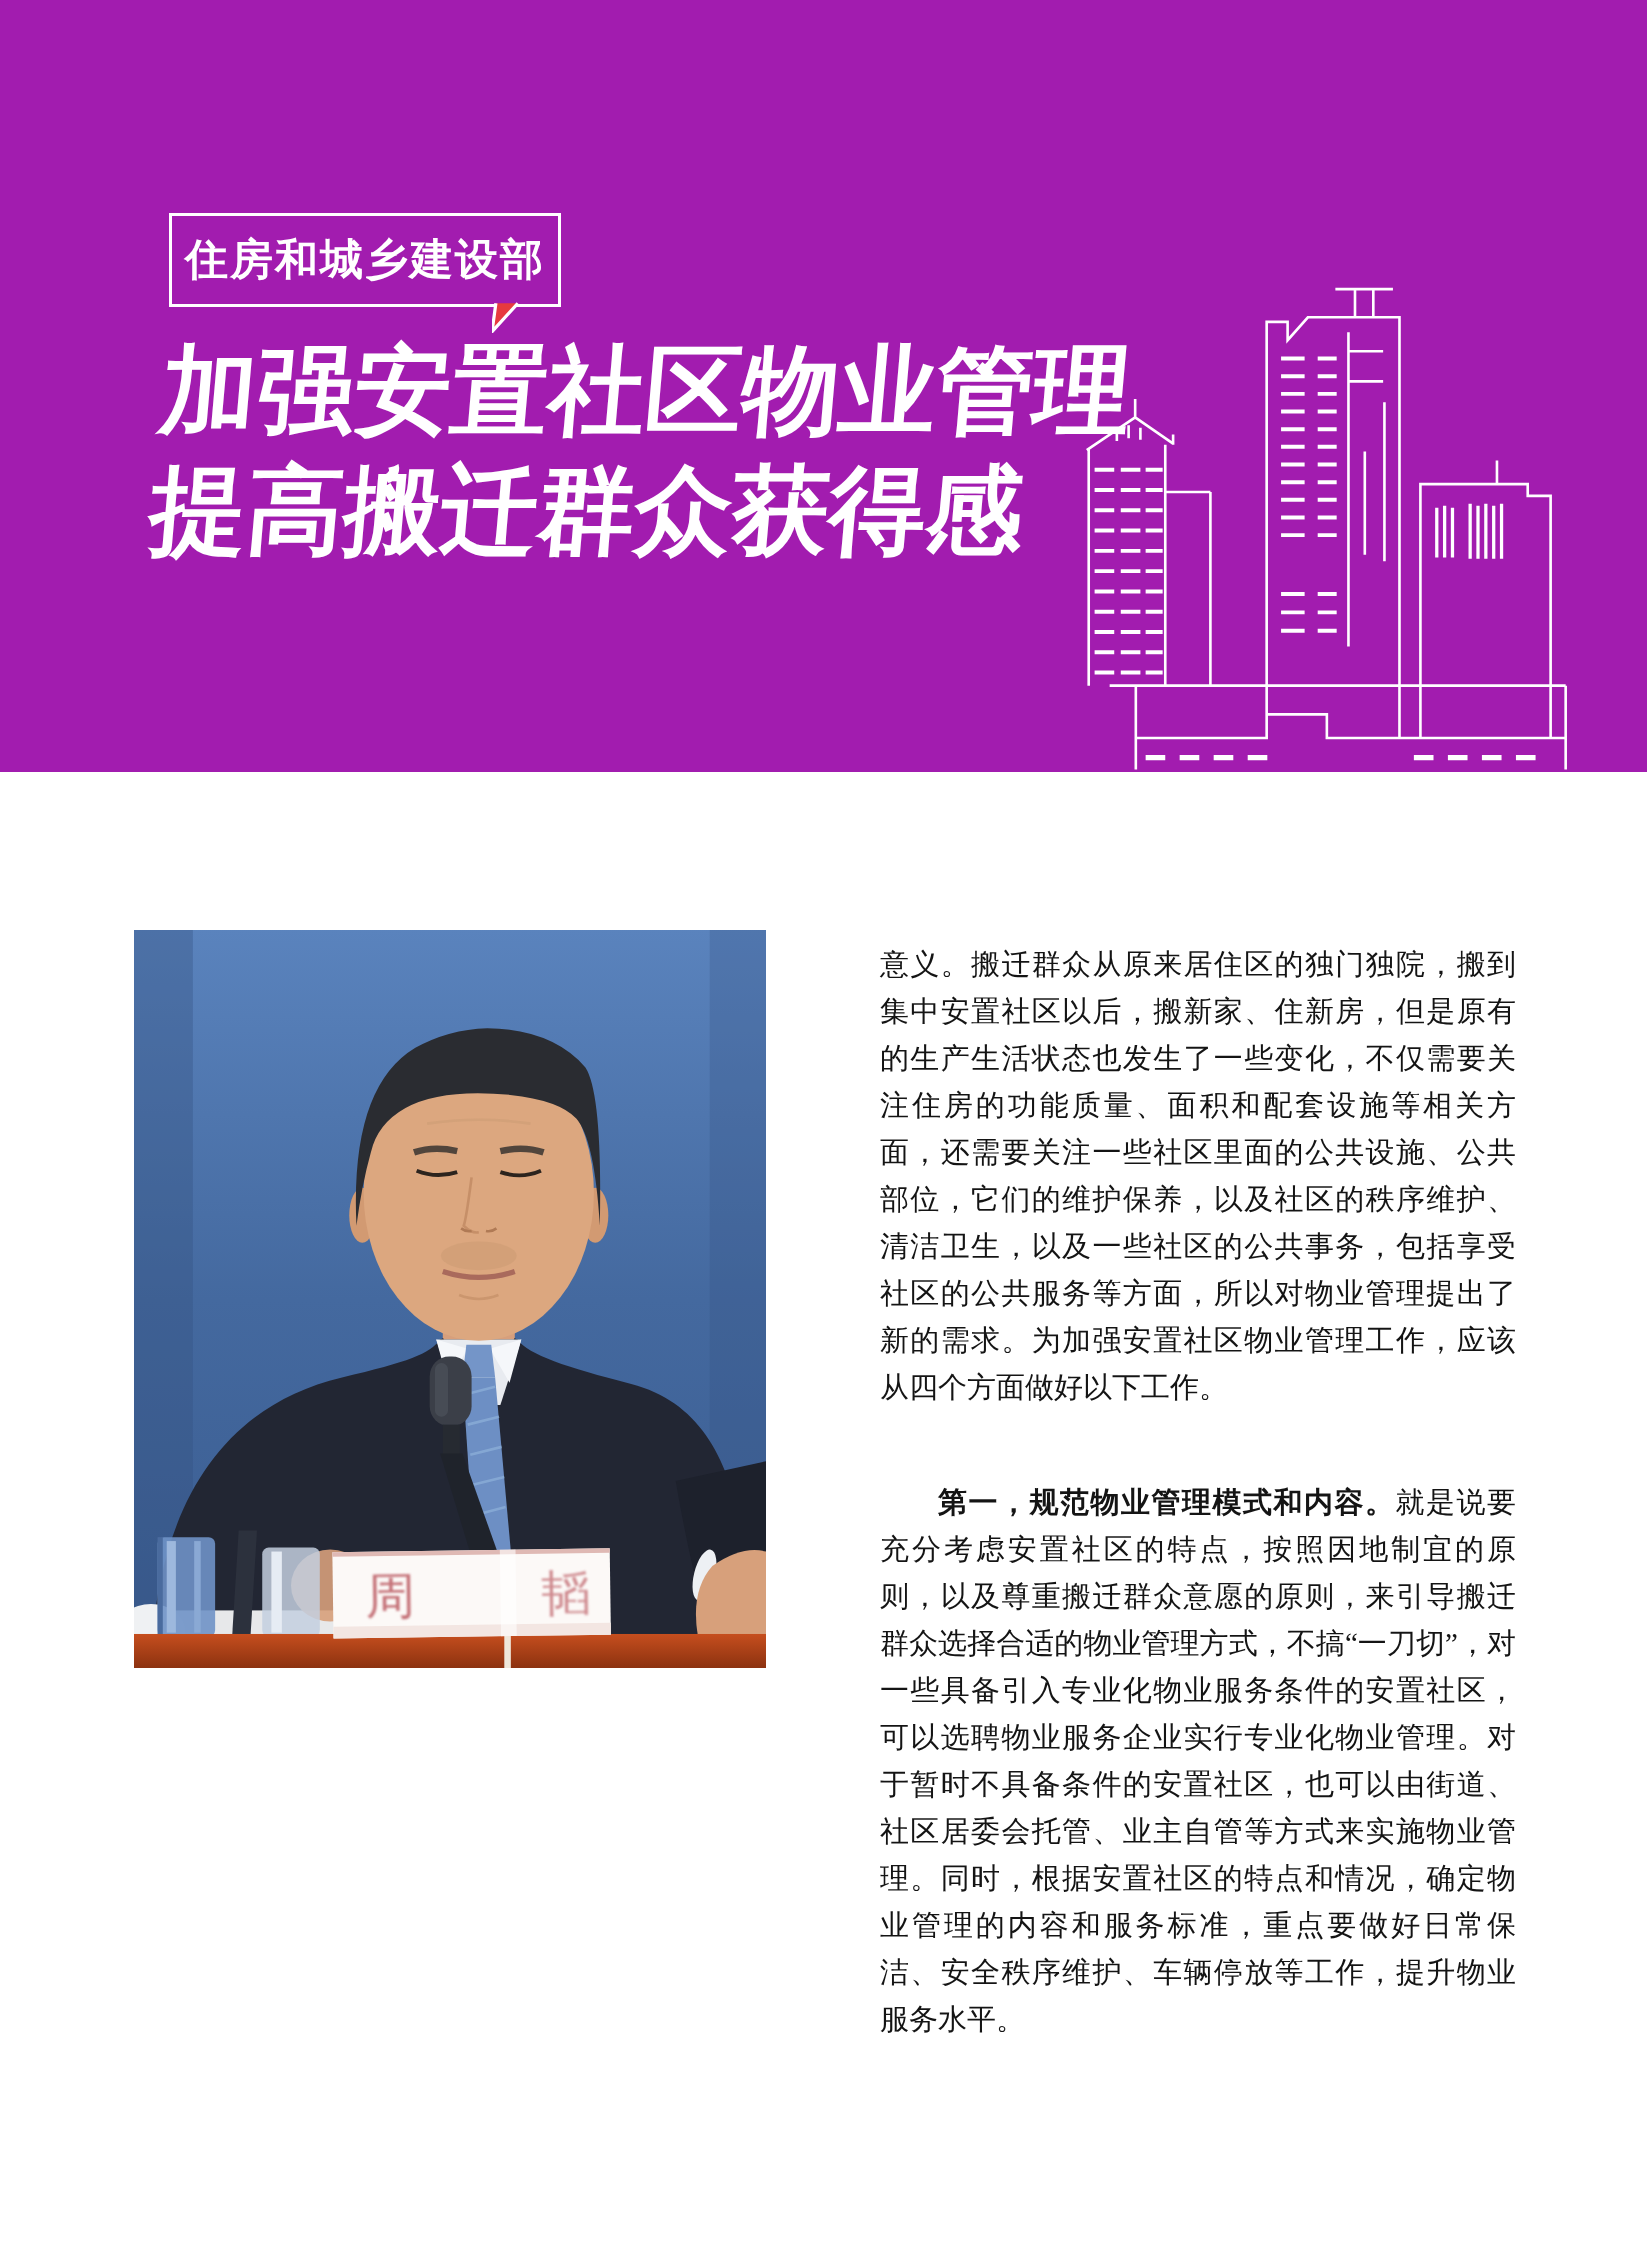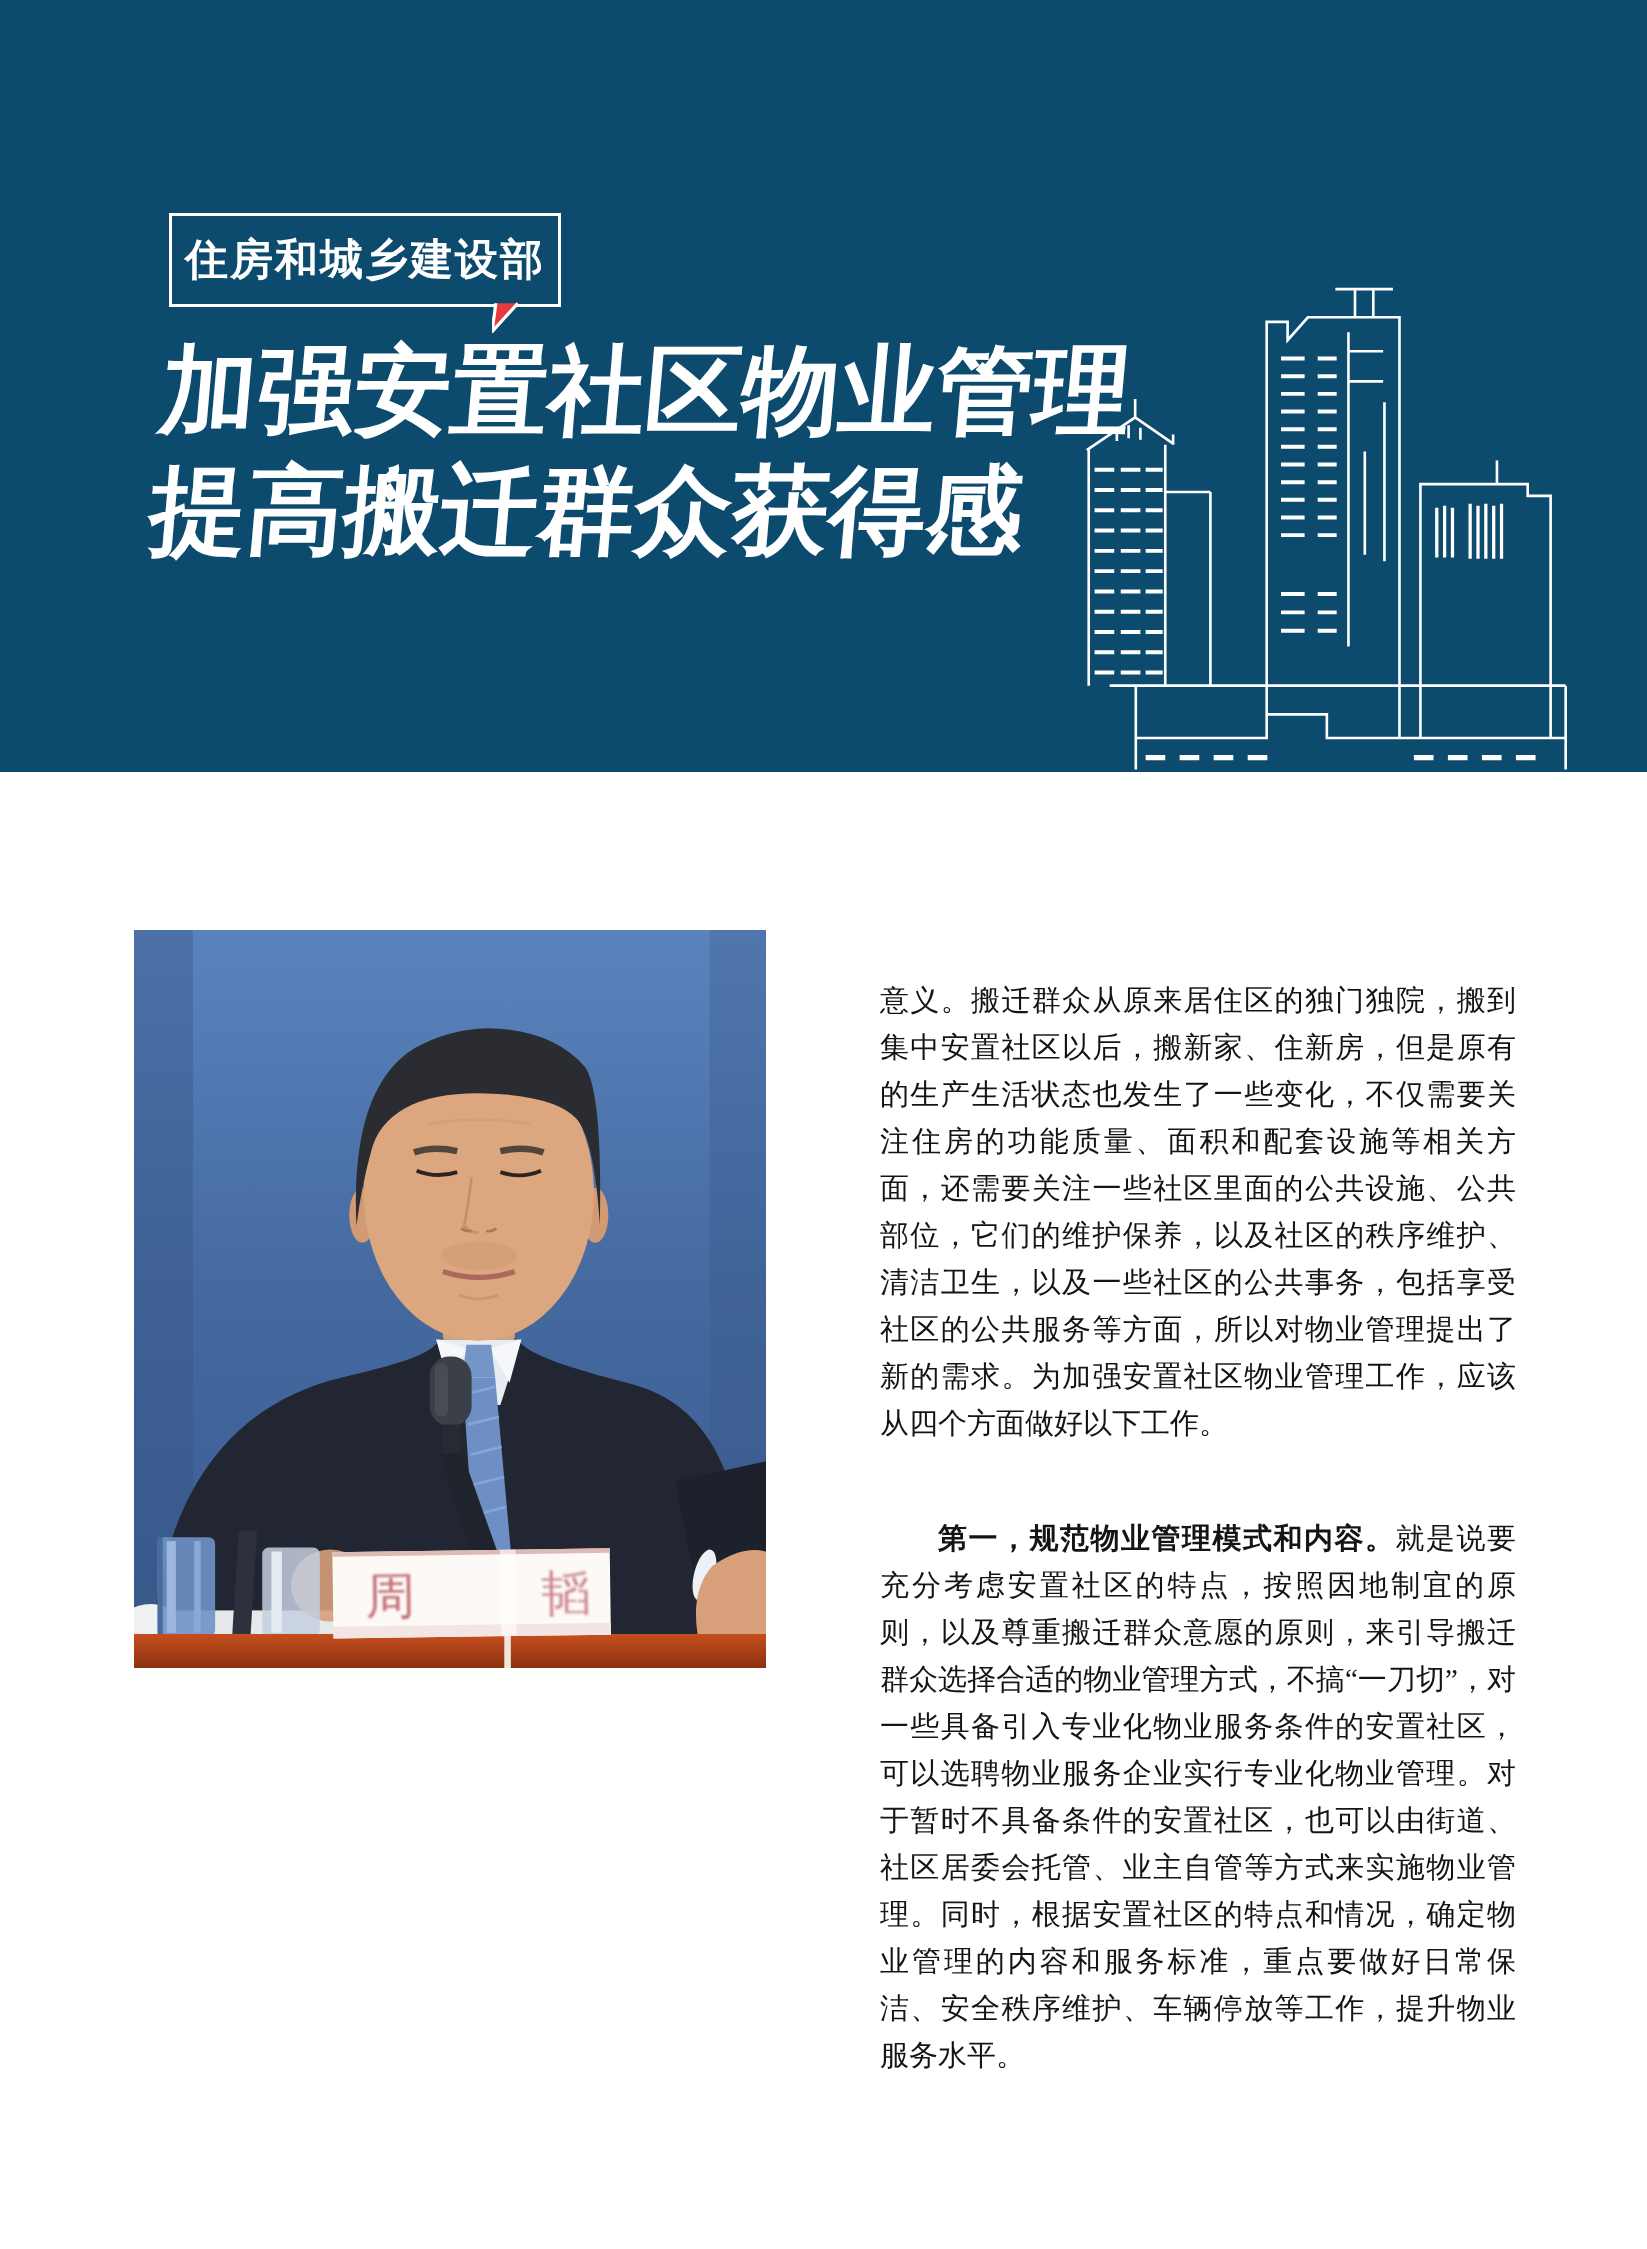--- a/index.html
+++ b/index.html
@@ -1,21 +1,21 @@
 <!DOCTYPE html>
 <html style="font-size:10.5px"><head>
 <meta charset="utf-8">
 <style>
   html,body{margin:0;padding:0;background:#888;}
   .page{
     position:relative;width:1647px;height:2250px;background:#ffffff;overflow:hidden;
     font-family:"Liberation Serif","DejaVu Serif",serif;color:#141414;margin:0 auto;
   }
   
-  .red-header{position:absolute;left:0;top:0;width:1647px;height:772px;background:#0c4a6e;}
+  .red-header{position:absolute;left:0;top:0;width:1647px;height:772px;background:#a21caf;}
   .tag{
     position:absolute;left:169px;top:213px;width:392px;height:94px;box-sizing:border-box;
     border:3.3px solid #ffffff;display:flex;align-items:center;justify-content:center;
     color:#ffffff;font-family:"Liberation Sans","DejaVu Sans",sans-serif;
     font-weight:bold;font-size:43px;letter-spacing:2px;white-space:nowrap;
   }
   .tag-tail{position:absolute;left:492px;top:302px;width:31px;height:31px;}
   .title{
     position:absolute;left:145px;top:331px;margin:0;color:#ffffff;
     font-family:"Liberation Sans","DejaVu Sans",sans-serif;font-weight:900;
@@ -26,21 +26,21 @@
   .skyline{position:absolute;left:1080px;top:280px;}
   
   .photo{position:absolute;left:134px;top:930px;width:632px;height:738px;margin:0;}
   
   .caption{
     position:absolute;left:134px;top:1749px;width:639px;margin:0;
     font-size:29px;line-height:47px;text-align:justify;text-indent:47px;
   }
   .right-col{
     position:absolute;left:880px;top:941px;width:636px;
-    font-size:29px;line-height:47px;text-align:justify;margin-top:36px;
+    font-size:29px;line-height:47px;text-align:justify;
   }
   .right-col p{margin:0;}
   .right-col .p2{margin-top:68px;text-indent:2em;}
   .p2 .lead{
     font-family:Liberation Serif, serif;font-weight:700;
   }
 </style>
 </head>
 <body>
 

